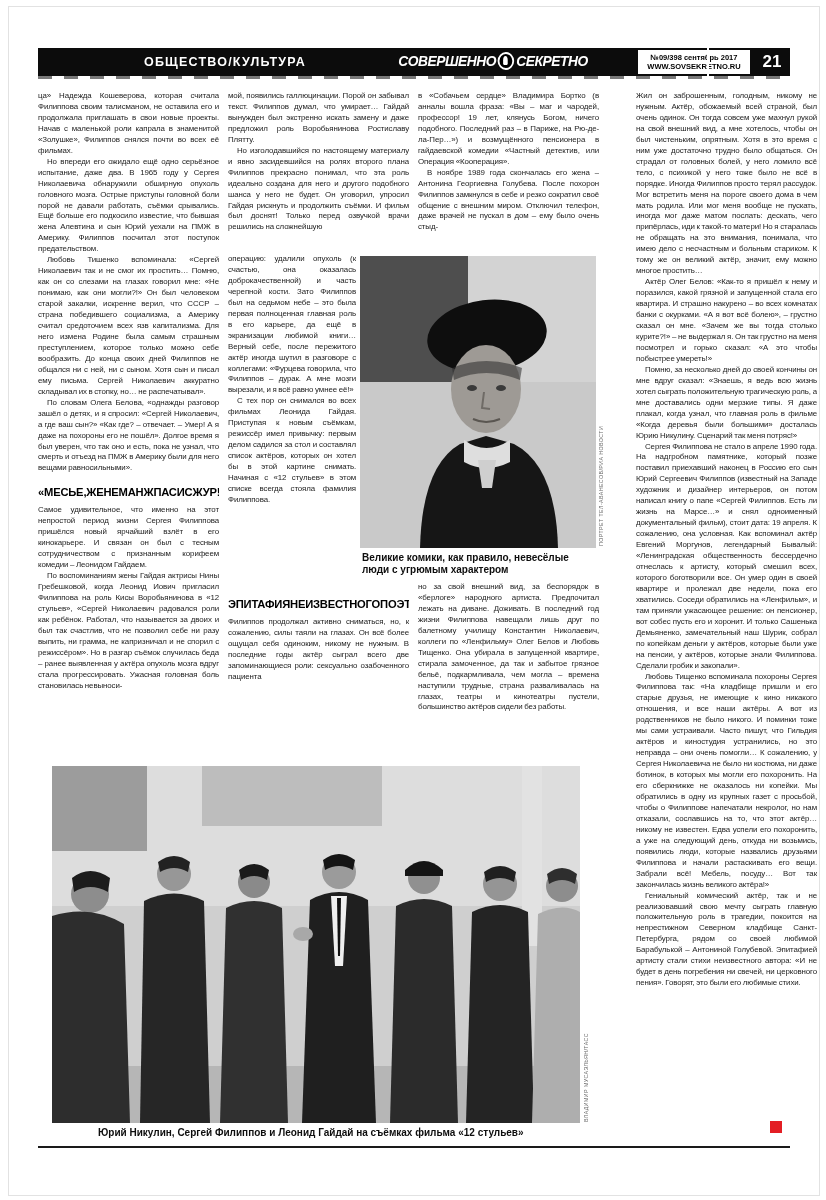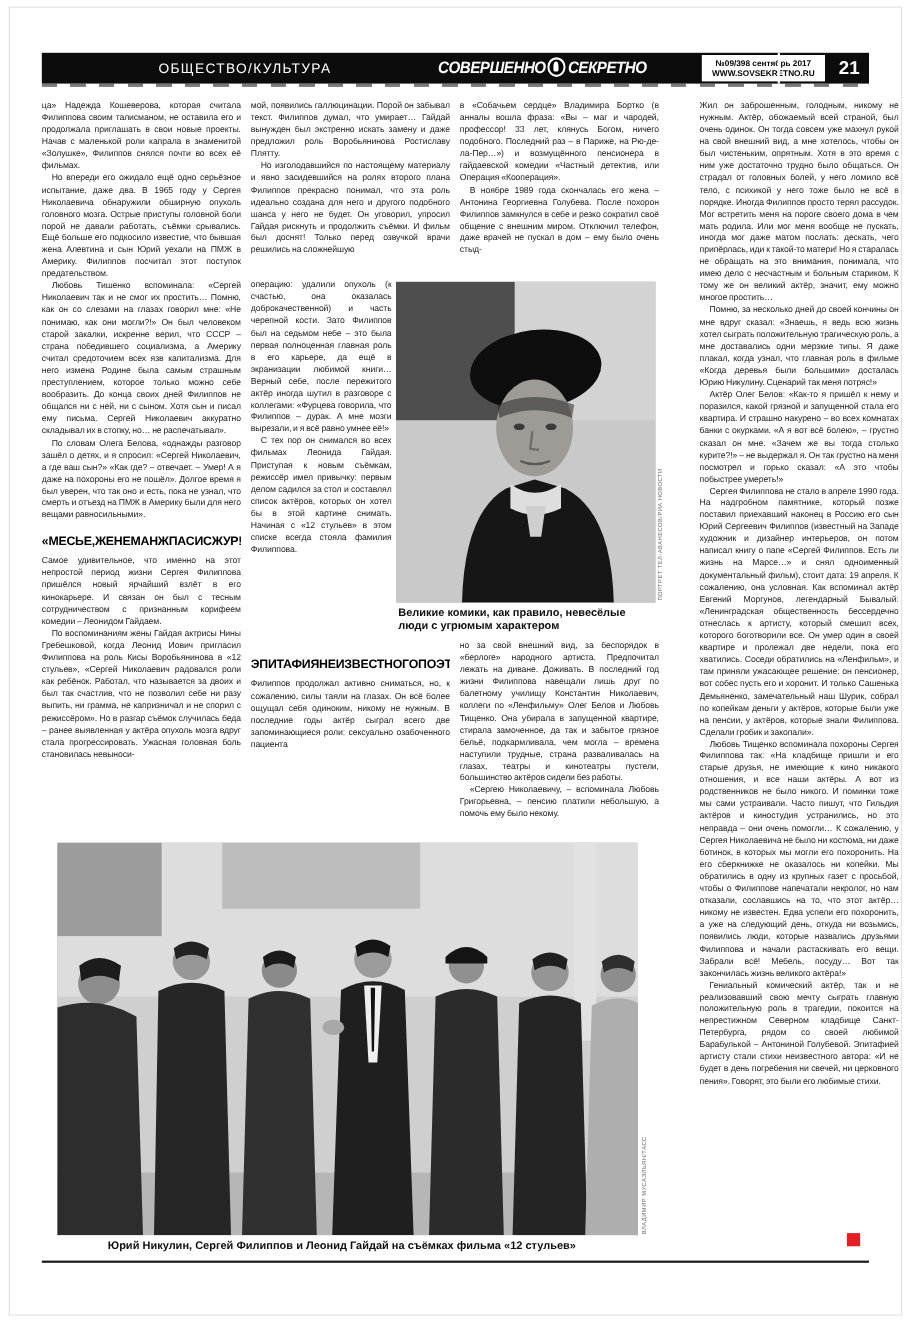--- a/index.html
+++ b/index.html
@@ -7,21 +7,21 @@
     width:826px;height:1200px;position:relative;background:#ffffff;
     font-family:"Liberation Sans","DejaVu Sans",sans-serif;color:#1c1c1c;
     overflow:hidden;
   }
   .page-edge{position:absolute;left:8px;top:6px;width:810px;height:1188px;
     border:1px solid #e2e2e2;pointer-events:none;}
   
   .masthead{position:absolute;left:38px;top:48px;width:752px;height:28px;background:#0c0c0c;}
   .masthead:after{content:"";position:absolute;left:0;right:0;bottom:-3px;height:3px;
     background:repeating-linear-gradient(90deg,#0c0c0c 0 14px,transparent 14px 26px);opacity:.55;}
-  .section-label{position:absolute;left:106px;top:7px;color:#fff;font-weight:normal;
+  .section-label{position:absolute;left:106px;top:7px;color:#fff;font-weight:bold;
     font-size:12.5px;letter-spacing:1.2px;white-space:nowrap;}
   .logo{position:absolute;left:340px;top:4px;width:230px;text-align:center;color:#fff;
     font-style:italic;font-weight:bold;font-size:15px;letter-spacing:-0.5px;white-space:nowrap;
     transform:scaleX(.92);}
   .emblem{display:inline-block;width:14px;height:14px;border:2px solid #fff;border-radius:50%;
     background:#000;vertical-align:-4px;margin:0 2px;position:relative;}
   .emblem span{position:absolute;left:4px;top:2px;width:5px;height:9px;background:#fff;
     border-radius:50% 50% 20% 20%;}
   .issue-box{position:absolute;right:40px;top:2px;bottom:2px;width:112px;background:#fff;
     display:flex;flex-direction:column;justify-content:center;align-items:center;}
@@ -80,26 +80,25 @@
 <div class="col" style="left:228px;top:254px;width:128px;height:330px;">
   <p>операцию: удалили опухоль (к счастью, она оказалась доброкачественной) и часть черепной кости. Зато Филиппов был на седьмом небе – это была первая полноценная главная роль в его карьере, да ещё в экранизации любимой книги… Верный себе, после пережитого актёр иногда шутил в разговоре с коллегами: «Фурцева говорила, что Филиппов – дурак. А мне мозги вырезали, и я всё равно умнее её!»</p>
   <p class="ind">С тех пор он снимался во всех фильмах Леонида Гайдая. Приступая к новым съёмкам, режиссёр имел привычку: первым делом садился за стол и составлял список актёров, которых он хотел бы в этой картине снимать. Начиная с «12 стульев» в этом списке всегда стояла фамилия Филиппова.</p>
 </div>
 <div class="col" style="left:228px;top:586px;width:181px;height:178px;">
   <div class="subhead">ЭПИТАФИЯНЕИЗВЕСТНОГОПОЭТА</div>
   <p>Филиппов продолжал активно сниматься, но, к сожалению, силы таяли на глазах. Он всё более ощущал себя одиноким, никому не нужным. В последние годы актёр сыграл всего две запоминающиеся роли: сексуально озабоченного пациента</p>
 </div>
 
 <div class="col" style="left:418px;top:91px;width:181px;height:163px;">
-  <p>в «Собачьем сердце» Владимира Бортко (в анналы вошла фраза: «Вы – маг и чародей, профессор! 33 лет, клянусь Богом, ничего подобного. Последний раз – в Париже, на Рю-де-ла-Пер…») и возмущённого пенсионера в гайдаевской комедии «Частный детектив, или Операция «Кооперация».</p>
+  <p>в «Собачьем сердце» Владимира Бортко (в анналы вошла фраза: «Вы – маг и чародей, профессор! 19 лет, клянусь Богом, ничего подобного. Последний раз – в Париже, на Рю-де-ла-Пер…») и возмущённого пенсионера в гайдаевской комедии «Частный детектив, или Операция «Кооперация».</p>
   <p class="ind">В ноябре 1989 года скончалась его жена – Антонина Георгиевна Голубева. После похорон Филиппов замкнулся в себе и резко сократил своё общение с внешним миром. Отключил телефон, даже врачей не пускал в дом – ему было очень стыд-</p>
 </div>
 <div class="col" style="left:418px;top:582px;width:181px;height:182px;">
   <p>но за свой внешний вид, за беспорядок в «берлоге» народного артиста. Предпочитал лежать на диване. Доживать. В последний год жизни Филиппова навещали лишь друг по балетному училищу Константин Николаевич, коллеги по «Ленфильму» Олег Белов и Любовь Тищенко. Она убирала в запущенной квартире, стирала замоченное, да так и забытое грязное бельё, подкармливала, чем могла – времена наступили трудные, страна разваливалась на глазах, театры и кинотеатры пустели, большинство актёров сидели без работы.</p>
-  <p class="ind">«Сергею Николаевичу, – вспоминала Любовь Григорьевна, – пенсию платили небольшую, а помочь ему было некому.</p>
 </div>
 
 <div class="photo" style="left:360px;top:256px;width:236px;height:292px;">
   <svg width="236" height="292" viewBox="0 0 236 292" xmlns="http://www.w3.org/2000/svg">
     <rect width="236" height="292" fill="#c9c9c9"></rect>
     <rect x="0" y="0" width="108" height="126" fill="#4e4e4e"></rect>
     <rect x="108" y="0" width="128" height="126" fill="#d3d3d3"></rect>
     <ellipse cx="127" cy="80" rx="60" ry="36" fill="#0e0e0e" transform="rotate(-7 127 80)"></ellipse>
     <ellipse cx="126" cy="133" rx="35" ry="44" fill="#9e9a95"></ellipse>
     <path d="M92 112 Q126 98 162 112 L160 124 Q126 110 94 124 Z" fill="#2a2a2a" opacity="0.55"></path>
@@ -110,22 +109,22 @@
     <path d="M60 292 Q62 210 100 188 L126 180 L154 188 Q196 210 198 292 Z" fill="#161616"></path>
     <path d="M104 184 Q126 200 150 184 L150 206 Q126 218 104 206 Z" fill="#dedede"></path>
     <path d="M118 204 L136 204 L132 232 L122 232 Z" fill="#cfcfcf"></path>
   </svg>
 </div>
 <div class="photo-caption" style="left:362px;top:552px;width:234px;">Великие комики, как правило, невесёлые люди с угрюмым характером</div>
 <div class="credit" style="left:598px;top:420px;height:126px;">ПОРТРЕТ ТЕЛ-АВАНЕСОВ/РИА НОВОСТИ</div>
 
 <div class="col" style="left:636px;top:91px;width:181px;height:1024px;">
   <p>Жил он заброшенным, голодным, никому не нужным. Актёр, обожаемый всей страной, был очень одинок. Он тогда совсем уже махнул рукой на свой внешний вид, а мне хотелось, чтобы он был чистеньким, опрятным. Хотя в это время с ним уже достаточно трудно было общаться. Он страдал от головных болей, у него ломило всё тело, с психикой у него тоже было не всё в порядке. Иногда Филиппов просто терял рассудок. Мог встретить меня на пороге своего дома в чем мать родила. Или мог меня вообще не пускать, иногда мог даже матом послать: дескать, чего припёрлась, иди к такой-то матери! Но я старалась не обращать на это внимания, понимала, что имею дело с несчастным и больным стариком. К тому же он великий актёр, значит, ему можно многое простить…</p>
+  <p class="ind">Актёр Олег Белов: «Как-то я пришёл к нему и поразился, какой грязной и запущенной стала его квартира. И страшно накурено – во всех комнатах банки с окурками. «А я вот всё болею», – грустно сказал он мне. «Зачем же вы тогда столько курите?!» – не выдержал я. Он так грустно на меня посмотрел и горько сказал: «А это чтобы побыстрее умереть!»</p>
   <p class="ind">Помню, за несколько дней до своей кончины он мне вдруг сказал: «Знаешь, я ведь всю жизнь хотел сыграть положительную трагическую роль, а мне доставались одни мерзкие типы. Я даже плакал, когда узнал, что главная роль в фильме «Когда деревья были большими» досталась Юрию Никулину. Сценарий так меня потряс!»</p>
-  <p class="ind">Актёр Олег Белов: «Как-то я пришёл к нему и поразился, какой грязной и запущенной стала его квартира. И страшно накурено – во всех комнатах банки с окурками. «А я вот всё болею», – грустно сказал он мне. «Зачем же вы тогда столько курите?!» – не выдержал я. Он так грустно на меня посмотрел и горько сказал: «А это чтобы побыстрее умереть!»</p>
   <p class="ind">Сергея Филиппова не стало в апреле 1990 года. На надгробном памятнике, который позже поставил приехавший наконец в Россию его сын Юрий Сергеевич Филиппов (известный на Западе художник и дизайнер интерьеров, он потом написал книгу о папе «Сергей Филиппов. Есть ли жизнь на Марсе…» и снял одноименный документальный фильм), стоит дата: 19 апреля. К сожалению, она условная. Как вспоминал актёр Евгений Моргунов, легендарный Бывалый: «Ленинградская общественность бессердечно отнеслась к артисту, который смешил всех, которого боготворили все. Он умер один в своей квартире и пролежал две недели, пока его хватились. Соседи обратились на «Ленфильм», и там приняли ужасающее решение: он пенсионер, вот собес пусть его и хоронит. И только Сашенька Демьяненко, замечательный наш Шурик, собрал по копейкам деньги у актёров, которые были уже на пенсии, у актёров, которые знали Филиппова. Сделали гробик и закопали».</p>
   <p class="ind">Любовь Тищенко вспоминала похороны Сергея Филиппова так: «На кладбище пришли и его старые друзья, не имеющие к кино никакого отношения, и все наши актёры. А вот из родственников не было никого. И поминки тоже мы сами устраивали. Часто пишут, что Гильдия актёров и киностудия устранились, но это неправда – они очень помогли… К сожалению, у Сергея Николаевича не было ни костюма, ни даже ботинок, в которых мы могли его похоронить. На его сберкнижке не оказалось ни копейки. Мы обратились в одну из крупных газет с просьбой, чтобы о Филиппове напечатали некролог, но нам отказали, сославшись на то, что этот актёр… никому не известен. Едва успели его похоронить, а уже на следующий день, откуда ни возьмись, появились люди, которые назвались друзьями Филиппова и начали растаскивать его вещи. Забрали всё! Мебель, посуду… Вот так закончилась жизнь великого актёра!»</p>
   <p class="ind">Гениальный комический актёр, так и не реализовавший свою мечту сыграть главную положительную роль в трагедии, покоится на непрестижном Северном кладбище Санкт-Петербурга, рядом со своей любимой Барабулькой – Антониной Голубевой. Эпитафией артисту стали стихи неизвестного автора: «И не будет в день погребения ни свечей, ни церковного пения». Говорят, это были его любимые стихи.</p>
 </div>
 
 <div class="photo" style="left:52px;top:766px;width:528px;height:357px;">
   <svg width="528" height="357" viewBox="0 0 528 357" xmlns="http://www.w3.org/2000/svg">
     <rect width="528" height="357" fill="#cfcfcf"></rect>
     <rect x="0" y="0" width="528" height="140" fill="#dddddd"></rect>
     <rect x="0" y="0" width="95" height="85" fill="#9c9c9c"></rect>

